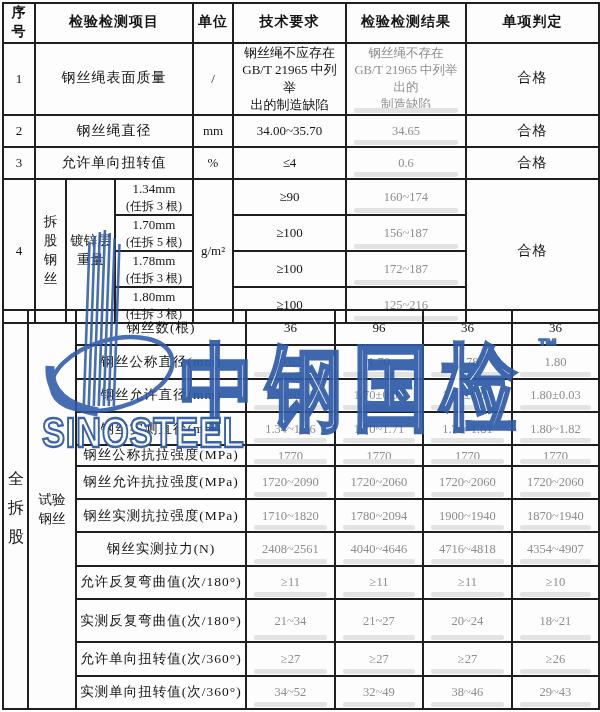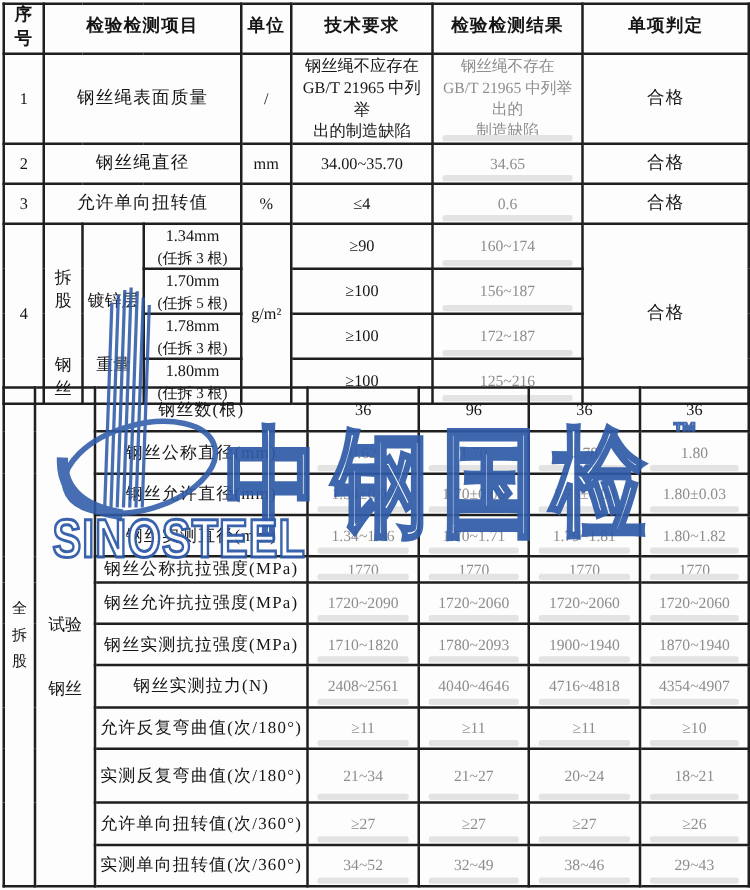--- a/index.html
+++ b/index.html
@@ -11,22 +11,22 @@
   td,th{border:2px solid #1f1f1f;text-align:center;vertical-align:middle;padding:0 2px;
         font-size:13px;line-height:1.35;overflow:hidden;position:relative;}
   th{font-weight:bold;font-size:14px;letter-spacing:1px;}
   .cjk{letter-spacing:1px;font-size:14px;margin-top:48px;}
   .num{font-size:13px;letter-spacing:0;}
   .lines span{display:block;}
   .spec b{display:block;font-weight:normal;font-size:13px;}
   .spec i{display:block;font-style:normal;font-size:12px;}
   .m{color:#8d8d8d;filter:blur(0.45px);font-size:12.5px;letter-spacing:0;font-family:Liberation Serif, serif;}
   .bar{position:absolute;left:7px;right:7px;bottom:1px;height:5px;background:#e3e3e3;border-radius:2px;}
-  .vert span{display:inline-block;width:15px;line-height:1.8;font-size:12px;font-family:Liberation Mono, monospace;}
-  .wrap2 span{display:block;font-size:13.5px;line-height:1.4;margin-top:32px;}
+  .vert span{display:inline-block;width:15px;line-height:1.8;font-size:16px;font-family:Liberation Mono, monospace;}
+  .wrap2 span{display:block;font-size:13.5px;line-height:1.4;}
   
   .wm{position:absolute;pointer-events:none;z-index:5;font-family:"Liberation Sans","DejaVu Sans",sans-serif;}
   .wm-cn{left:180px;top:340px;font-size:92px;font-weight:bold;letter-spacing:14px;line-height:1;
          transform:scaleX(0.82) scaleY(1.02);transform-origin:left top;white-space:nowrap;
          color:#fff;-webkit-text-stroke:3px #2f5ba8;opacity:.92;}
   .wm-en{left:42px;top:410px;font-size:40px;font-weight:bold;line-height:1;letter-spacing:1px;
          transform:scaleX(0.86) scaleY(1.08);transform-origin:left top;white-space:nowrap;
          color:#fff;-webkit-text-stroke:2.2px #2f5ba8;opacity:.95;}
   .wm-tm{left:538px;top:336px;font-size:20px;font-weight:bold;line-height:1;
          color:#fff;-webkit-text-stroke:1.6px #2f5ba8;opacity:.9;}
@@ -200,21 +200,21 @@
       <td><span class="cjk" style="font-size:13.5px;white-space:nowrap">钢丝允许抗拉强度(MPa)</span></td>
       <td><span class="m">1720~2090</span><i class="bar"></i></td>
       <td><span class="m">1720~2060</span><i class="bar"></i></td>
       <td><span class="m">1720~2060</span><i class="bar"></i></td>
       <td><span class="m">1720~2060</span><i class="bar"></i></td>
     </tr>
 
     <tr style="height:33px">
       <td><span class="cjk" style="font-size:13.5px;white-space:nowrap">钢丝实测抗拉强度(MPa)</span></td>
       <td><span class="m">1710~1820</span><i class="bar"></i></td>
-      <td><span class="m">1780~2093</span><i class="bar"></i></td>
+      <td><span class="m">1780~2094</span><i class="bar"></i></td>
       <td><span class="m">1900~1940</span><i class="bar"></i></td>
       <td><span class="m">1870~1940</span><i class="bar"></i></td>
     </tr>
 
     <tr style="height:33px">
       <td><span class="cjk" style="font-size:13.5px;white-space:nowrap">钢丝实测拉力(N)</span></td>
       <td><span class="m">2408~2561</span><i class="bar"></i></td>
       <td><span class="m">4040~4646</span><i class="bar"></i></td>
       <td><span class="m">4716~4818</span><i class="bar"></i></td>
       <td><span class="m">4354~4907</span><i class="bar"></i></td>

